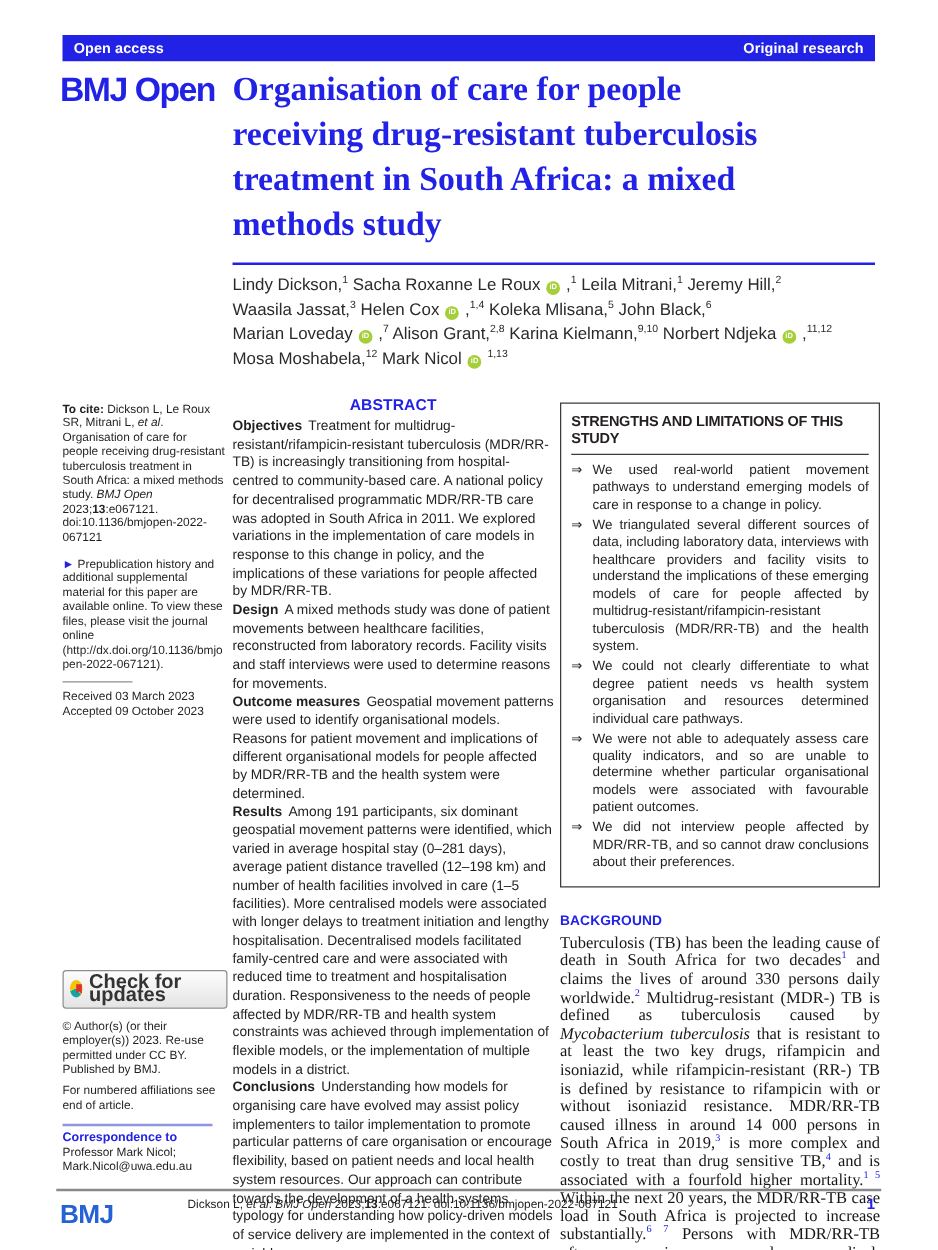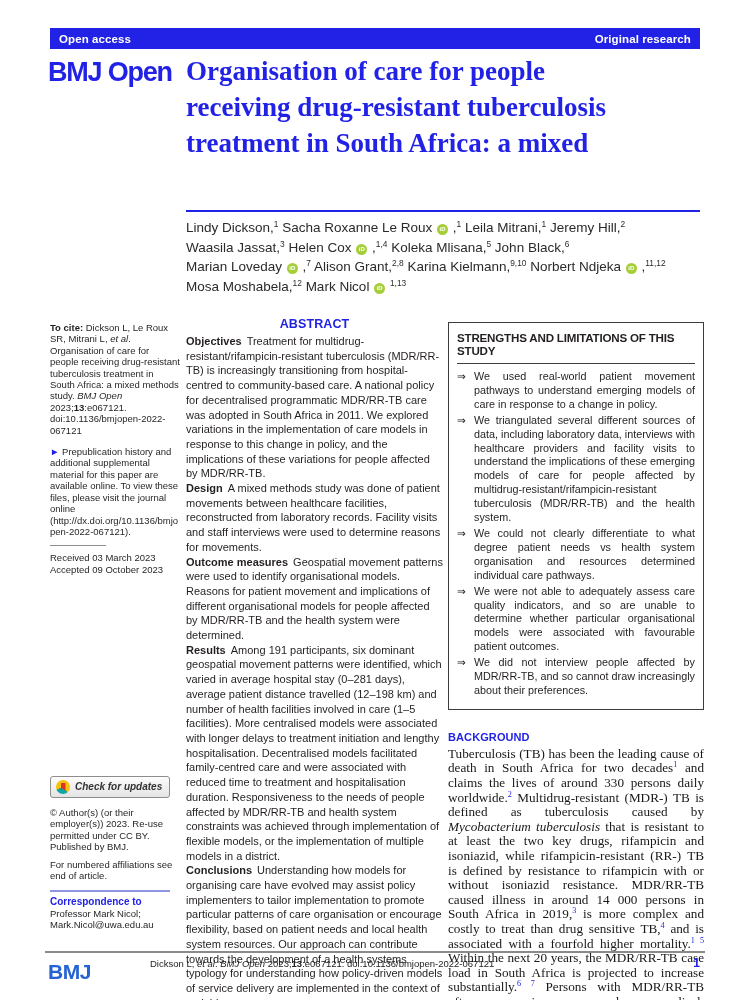--- a/index.html
+++ b/index.html
@@ -29,21 +29,21 @@
   
   .sidebar{left:50px;top:322px;width:130px;font-size:9.5px;line-height:11.4px;}
   .sidebar p{overflow-wrap:anywhere;}
   .sidebar .gap{height:10px;}
   .mini-rule{width:56px;border-top:1px solid #8f8f8f;margin:8px 0 6px 0;}
   .arrow{color:var(--blue);}
 
   .bottom-left{left:50px;top:776px;width:132px;font-size:9.5px;line-height:11.4px;}
   .check-btn{display:inline-flex;align-items:center;gap:5px;background:linear-gradient(#fdfdfd,#e4e4e4);
     border:1px solid #8d8d8d;border-radius:3px;padding:3px 7px 3px 5px;cursor:pointer;}
-  .check-btn .label{font-size:10px;font-weight:bold;color:#333;font-style:italic;}
+  .check-btn .label{font-size:16px;font-weight:bold;color:#333;}
   .crossmark{position:relative;width:14px;height:14px;border-radius:50%;
     background:conic-gradient(from 140deg,#12a5a5 0 30%,#f3c30e 30% 100%);display:inline-block;}
   .crossmark::after{content:"";position:absolute;left:4.5px;top:3px;width:5px;height:8px;background:#e03127;
     clip-path:polygon(0 0,100% 0,100% 100%,50% 68%,0 100%);}
   .copyright{margin-top:9px;}
   .affil-note{margin-top:6px;}
   .corr-rule{width:120px;border-top:2px solid #8f95e0;margin:9px 0 4px 0;}
   .corr-head{color:var(--blue);font-weight:bold;font-size:10px;}
 
   
@@ -73,21 +73,21 @@
 </style>
 </head>
 <body>
 
 <div class="abs banner">
   <span>Open access</span>
   <span>Original research</span>
 </div>
 
 <div class="abs journal-logo">BMJ Open</div>
-<h1 class="abs article-title"><span>Organisation of care for people</span><br><span>receiving drug-resistant tuberculosis</span><br><span>treatment in South Africa: a mixed</span><br></h1>
+<h1 class="abs article-title"><span>Organisation of care for people</span><br><span>receiving drug-resistant tuberculosis</span><br><span>treatment in South Africa: a mixed</span><br><span>methods study</span></h1>
 <div class="abs authors-rule"></div>
 <p class="abs authors"><span>Lindy Dickson,</span><sup>1</sup><span> Sacha Roxanne Le Roux </span><span class="orcid">iD</span><span> ,</span><sup>1</sup><span> Leila Mitrani,</span><sup>1</sup><span> Jeremy Hill,</span><sup>2</sup><br><span>Waasila Jassat,</span><sup>3</sup><span> Helen Cox </span><span class="orcid">iD</span><span> ,</span><sup>1,4</sup><span> Koleka Mlisana,</span><sup>5</sup><span> John Black,</span><sup>6</sup><br><span>Marian Loveday </span><span class="orcid">iD</span><span> ,</span><sup>7</sup><span> Alison Grant,</span><sup>2,8</sup><span> Karina Kielmann,</span><sup>9,10</sup><span> Norbert Ndjeka </span><span class="orcid">iD</span><span> ,</span><sup>11,12</sup><br><span>Mosa Moshabela,</span><sup>12</sup><span> Mark Nicol </span><span class="orcid">iD</span><span> </span><sup>1,13</sup></p>
 
 <div class="abs sidebar">
   <p><b>To cite: </b><span>Dickson L, Le Roux SR, Mitrani L, </span><i>et al</i><span>.  Organisation of care for people receiving drug-resistant tuberculosis treatment in South Africa: a mixed methods study. </span><i>BMJ Open</i><span> 2023;</span><b>13</b><span>:e067121. doi:10.1136/bmjopen-2022-067121</span></p>
   <div class="gap"></div>
   <p><span class="arrow">►  </span><span>Prepublication history and additional supplemental material for this paper are available online. To view these files, please visit the journal online (http://dx.doi.org/10.1136/bmjopen-2022-067121).</span></p>
   <div class="mini-rule"></div>
   <p>Received 03 March 2023</p>
   <p>Accepted 09 October 2023</p>
@@ -118,21 +118,21 @@
 </div>
 
 <div class="abs right-col">
   <div class="strengths-box">
     <div class="strengths-title">STRENGTHS AND LIMITATIONS OF THIS STUDY</div>
     <ul class="strengths-list">
         <li>We used real-world patient movement pathways to understand emerging models of care in response to a change in policy.</li>
         <li>We triangulated several different sources of data, including laboratory data, interviews with healthcare providers and facility visits to understand the implications of these emerging models of care for people affected by multidrug-resistant/rifampicin-resistant tuberculosis (MDR/RR-TB) and the health system.</li>
         <li>We could not clearly differentiate to what degree patient needs vs health system organisation and resources determined individual care pathways.</li>
         <li>We were not able to adequately assess care quality indicators, and so are unable to determine whether particular organisational models were associated with favourable patient outcomes.</li>
-        <li>We did not interview people affected by MDR/RR-TB, and so cannot draw increasingly about their preferences.</li>
+        <li>We did not interview people affected by MDR/RR-TB, and so cannot draw conclusions about their preferences.</li>
       </ul>
   </div>
   <div class="background-head">BACKGROUND</div>
   <p class="background-body"><span>Tuberculosis (TB) has been the leading cause of death in South Africa for two decades</span><sup class="ref">1</sup><span> and claims the lives of around 330 persons daily worldwide.</span><sup class="ref">2</sup><span> Multidrug-resistant (MDR-) TB is defined as tuberculosis caused by </span><i>Mycobacterium tuberculosis</i><span> that is resistant to at least the two key drugs, rifampicin and isoniazid, while rifampicin-resistant (RR-) TB is defined by resistance to rifampicin with or without isoniazid resistance. MDR/RR-TB caused illness in around 14 000 persons in South Africa in 2019,</span><sup class="ref">3</sup><span> is more complex and costly to treat than drug sensitive TB,</span><sup class="ref">4</sup><span> and is associated with a fourfold higher mortality.</span><sup class="ref">1 5</sup><span> Within the next 20 years, the MDR/RR-TB case load in South Africa is projected to increase substantially.</span><sup class="ref">6 7</sup><span> Persons with MDR/RR-TB often experience complex medical, psychological,</span></p>
 </div>
 
 <div class="abs footer-rule"></div>
 <div class="abs bmj-logo">BMJ</div>
 <div class="abs footer-cite"><span>Dickson L, </span><i>et al</i><span>. </span><i>BMJ Open</i><span> 2023;</span><b>13</b><span>:e067121. doi:10.1136/bmjopen-2022-067121</span></div>
 <div class="abs page-num">1</div>

